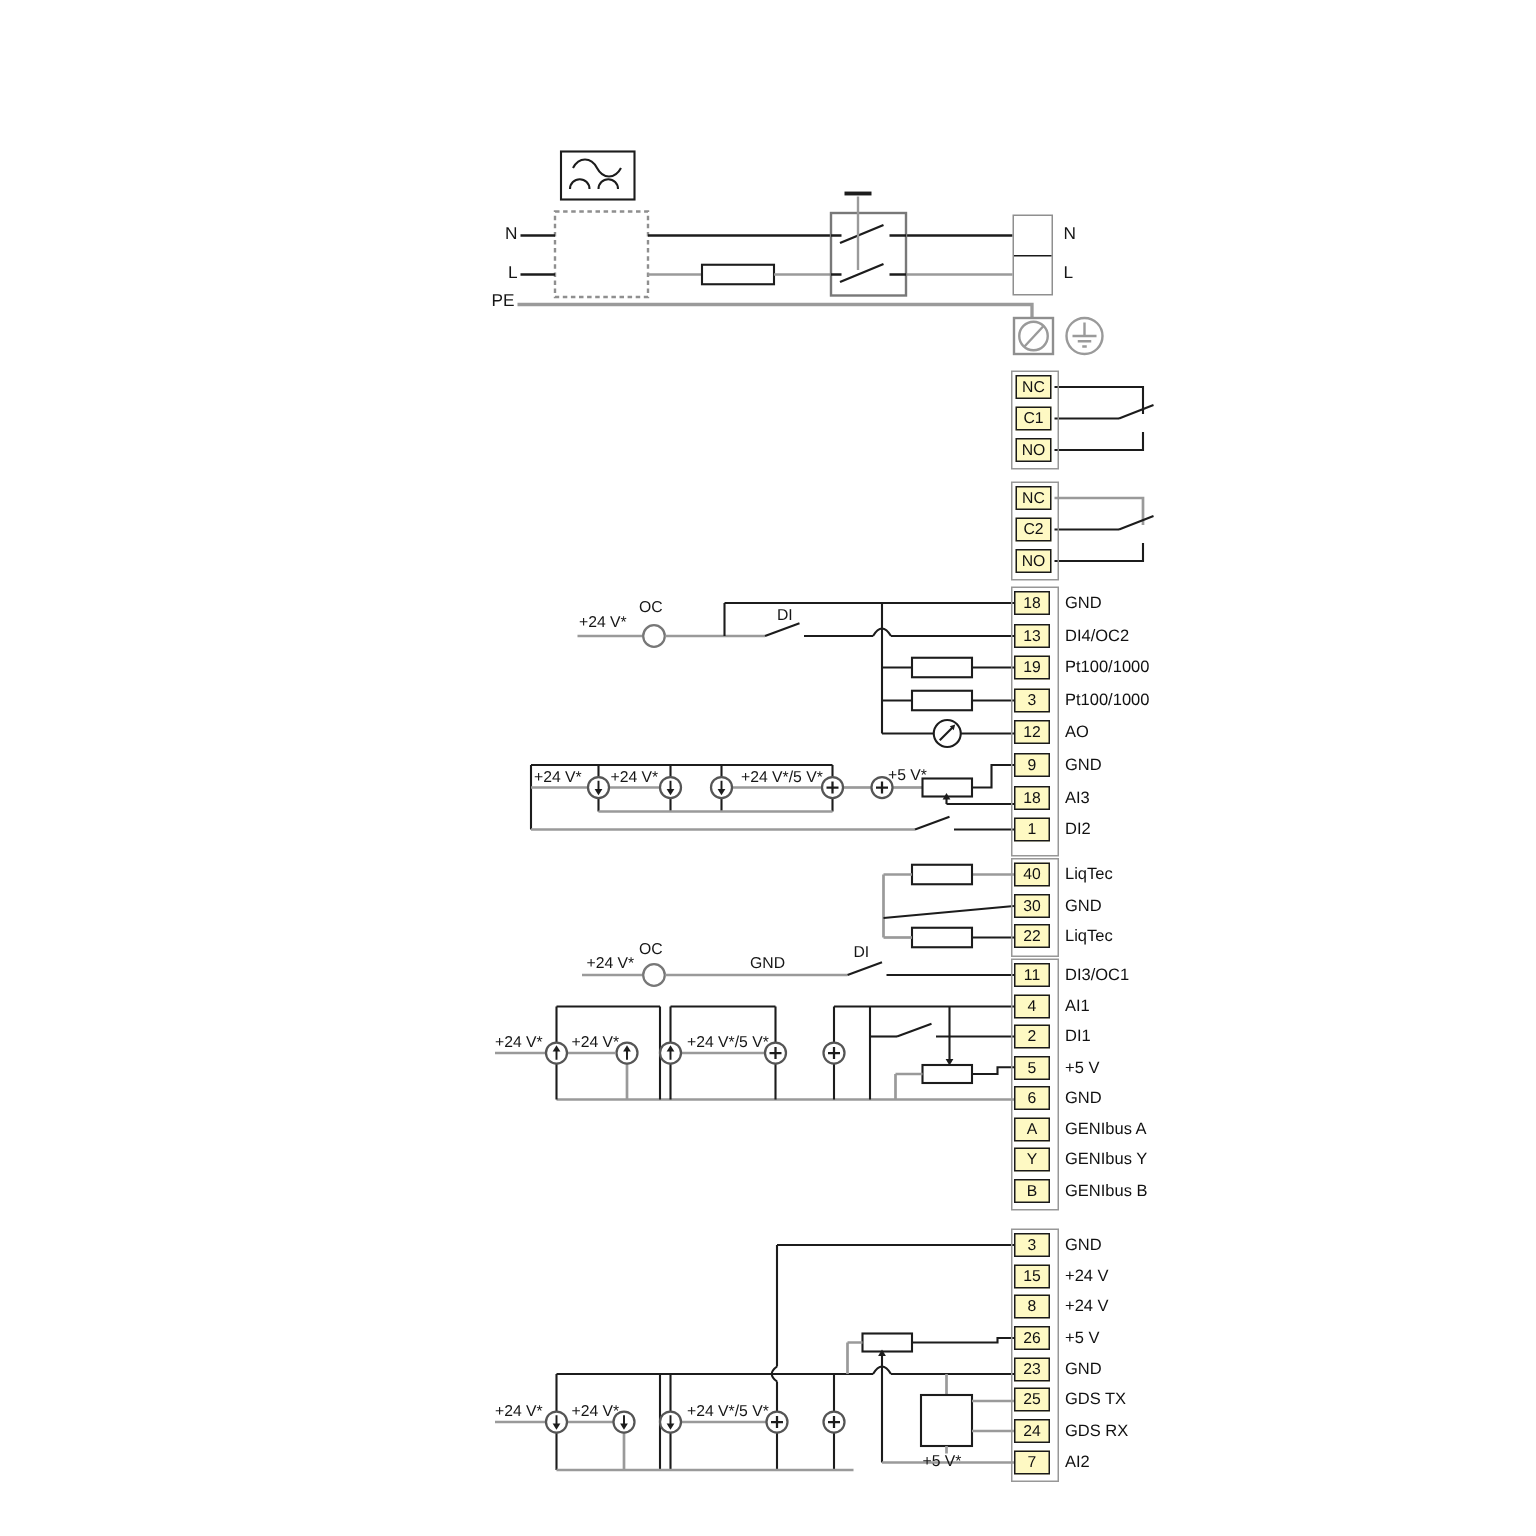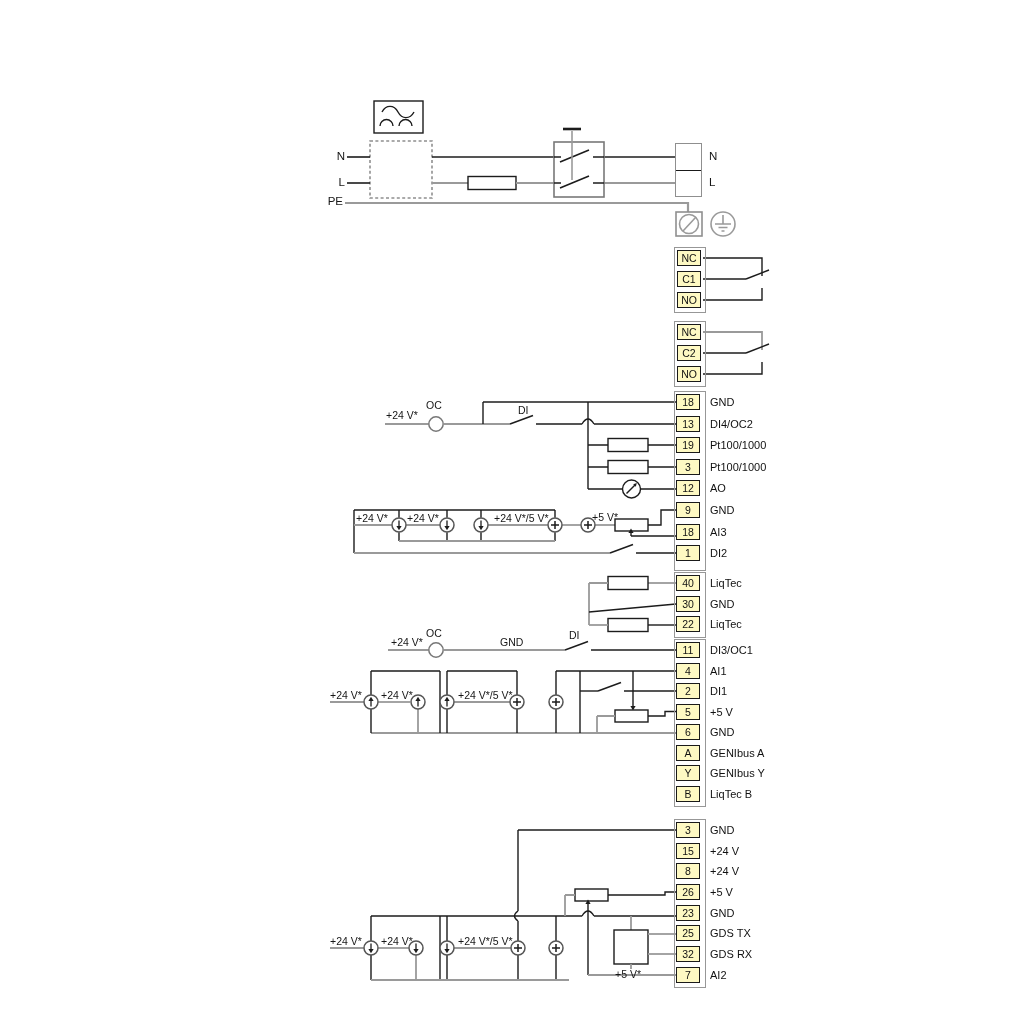--- a/index.html
+++ b/index.html
@@ -400,21 +400,21 @@
   <div class="trow">
       <div class="tcell">A</div>
       <div class="tlabel">GENIbus A</div>
     </div>
   <div class="trow">
       <div class="tcell">Y</div>
       <div class="tlabel">GENIbus Y</div>
     </div>
   <div class="trow">
       <div class="tcell">B</div>
-      <div class="tlabel">LiqTec B</div>
+      <div class="tlabel">GENIbus B</div>
     </div>
 </div>
 
 <div class="gbox" style="left:674px;top:819px;width:30px;height:167px"></div>
 <div class="tstrip s4" style="top:822px">
   <div class="trow">
       <div class="tcell">3</div>
       <div class="tlabel">GND</div>
     </div>
   <div class="trow">
@@ -431,21 +431,21 @@
     </div>
   <div class="trow">
       <div class="tcell">23</div>
       <div class="tlabel">GND</div>
     </div>
   <div class="trow">
       <div class="tcell">25</div>
       <div class="tlabel">GDS TX</div>
     </div>
   <div class="trow">
-      <div class="tcell">32</div>
+      <div class="tcell">24</div>
       <div class="tlabel">GDS RX</div>
     </div>
   <div class="trow">
       <div class="tcell">7</div>
       <div class="tlabel">AI2</div>
     </div>
 </div>
 
 <div class="lab big" style="left:331px;top:150px;width:14px;text-align:right">N</div>
 <div class="lab big" style="left:331px;top:176px;width:14px;text-align:right">L</div>

